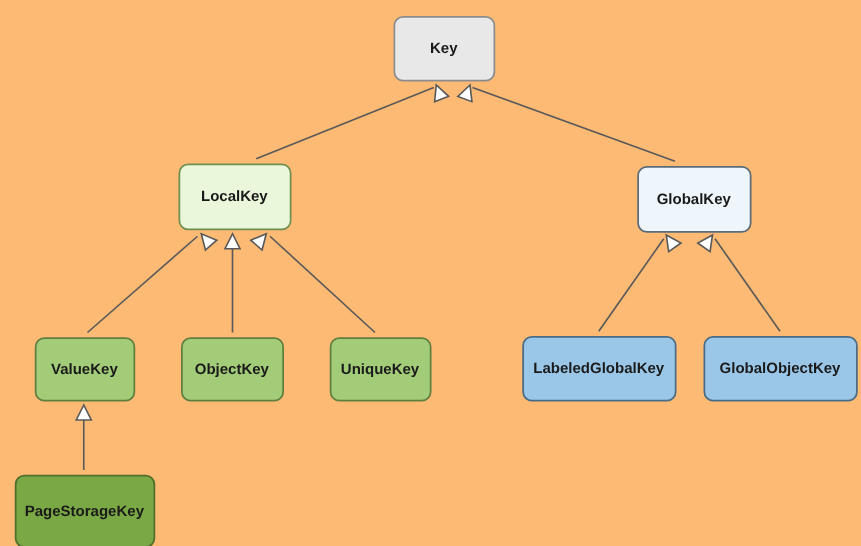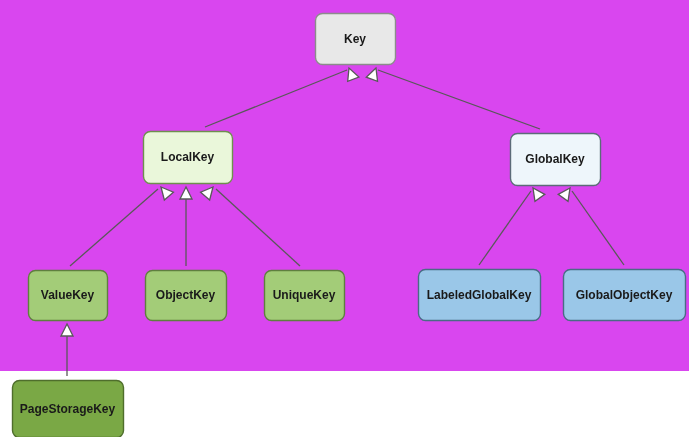--- a/index.html
+++ b/index.html
@@ -9,22 +9,22 @@
   }
   body {
     width: 689px;
     height: 437px;
     overflow: hidden;
     font-family: "Liberation Sans", sans-serif;
   }
   #diagram-root {
     position: relative;
     width: 689px;
-    height: 371px;
-    background: #d946ef;
+    height: 437px;
+    background: #fdba74;
   }
   svg#diagram-svg {
     position: absolute;
     top: 0;
     left: 0;
     width: 689px;
     height: 437px;
     display: block;
   }
   .node-label {

